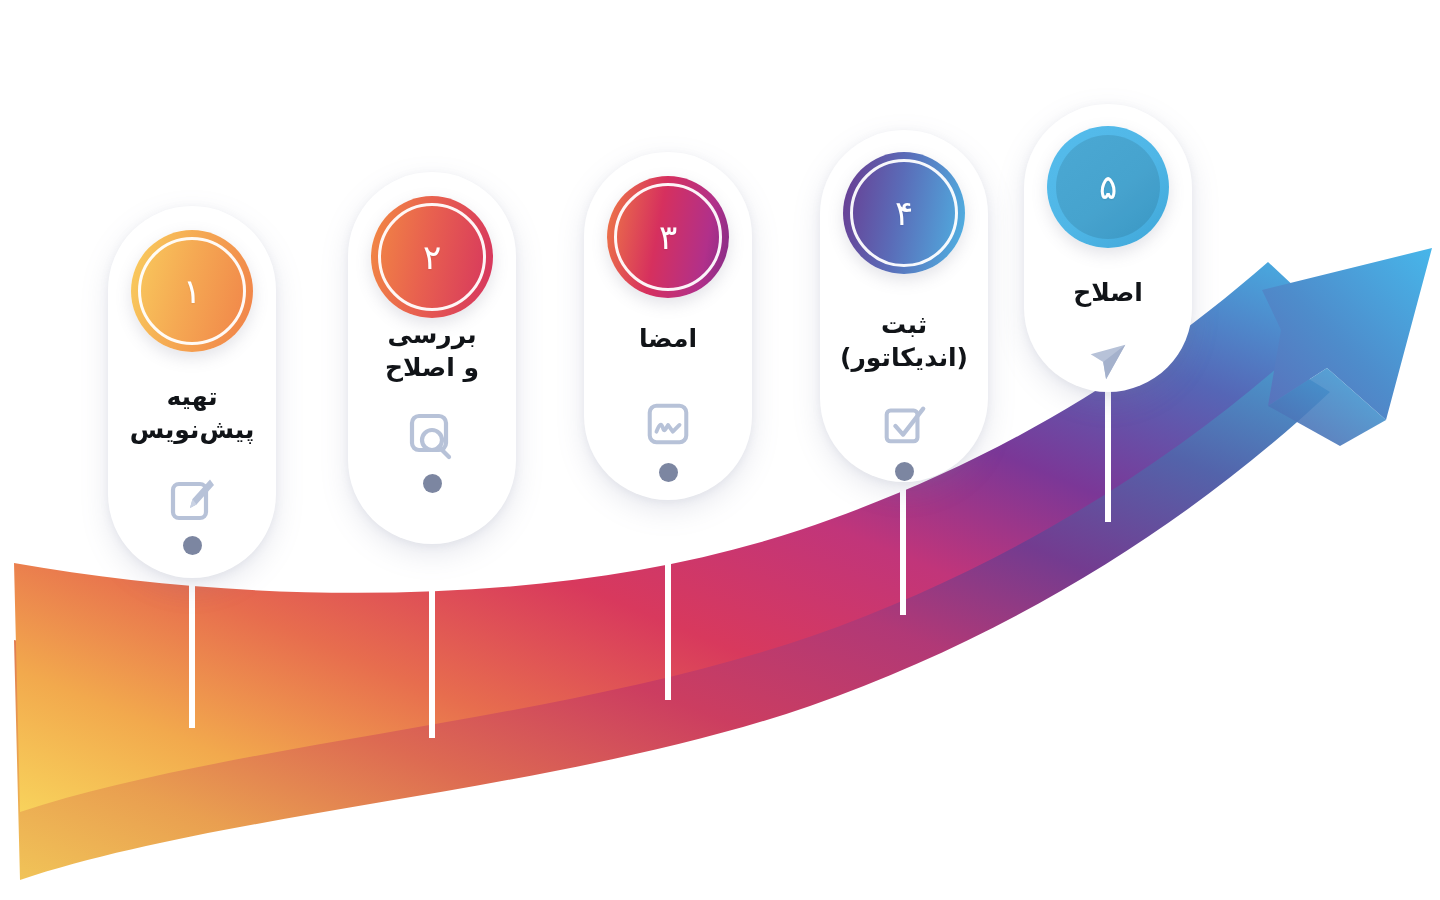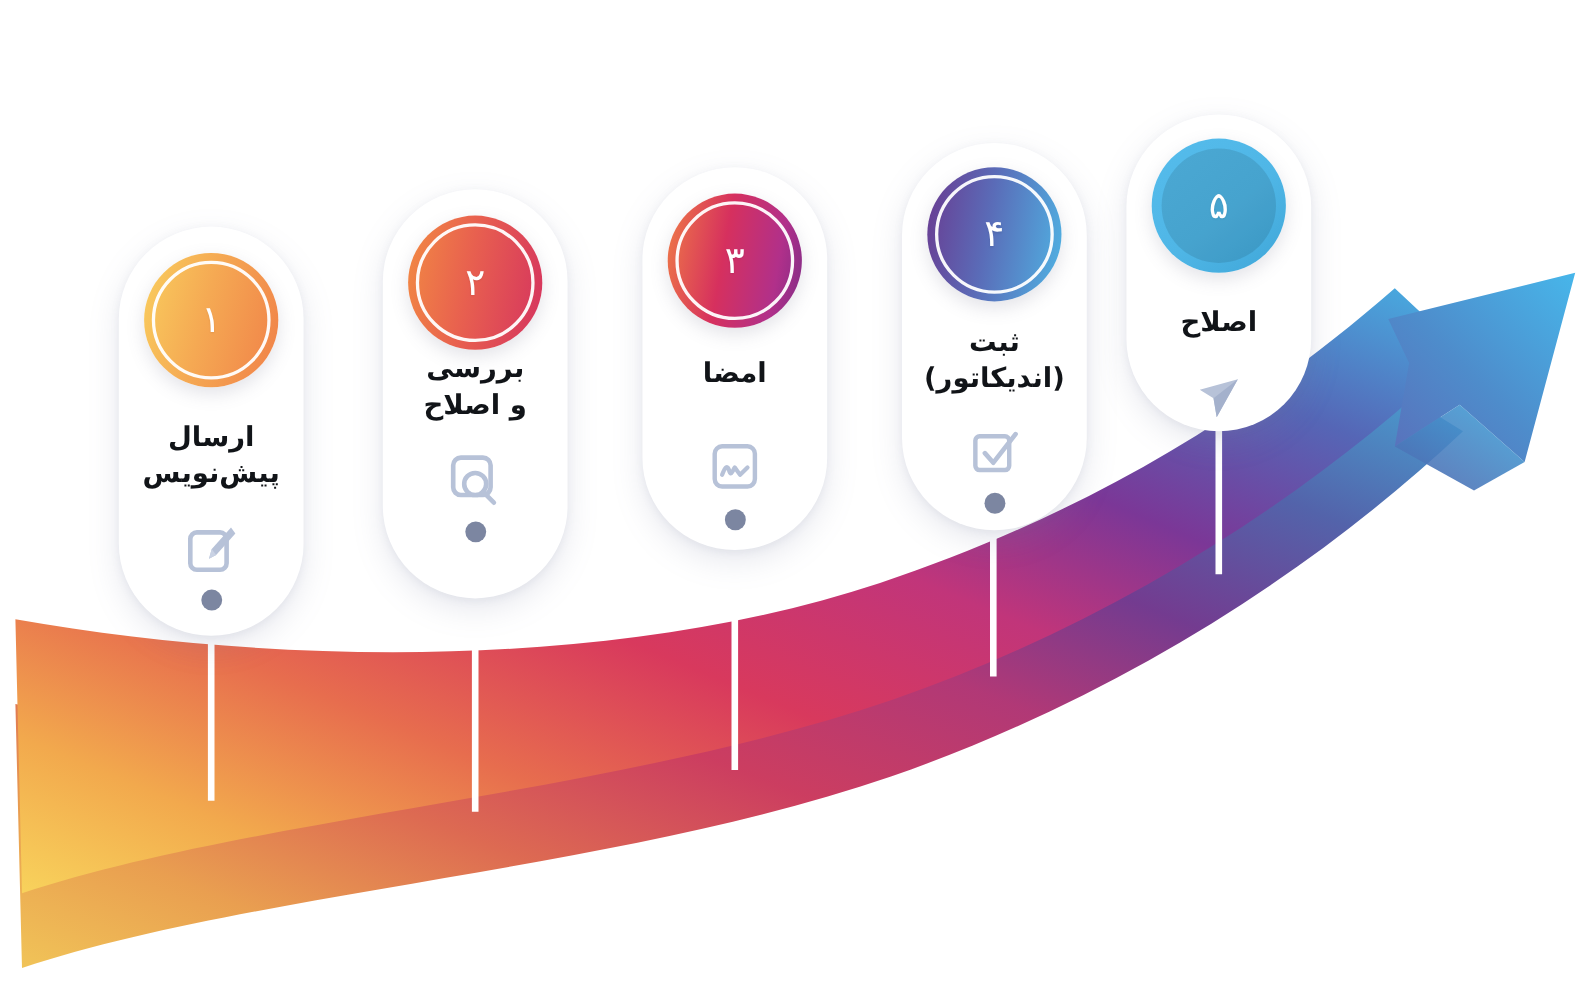--- a/index.html
+++ b/index.html
@@ -154,21 +154,21 @@
   </svg>
 
   <div id="cards-layer">
 
     <div class="step-card" style="left:108px; top:206px; height:372px; padding-top:24px;">
       <div class="badge-wrap">
         <div class="badge" style="width:122px;height:122px;background:linear-gradient(105deg,#F9CE5E 0%,#F5A953 45%,#F08048 100%);">
           <span class="badge-num">۱</span>
         </div>
       </div>
-      <div class="step-title" style="margin-top:28px;">ارسال
+      <div class="step-title" style="margin-top:28px;">تهیه
 پیش‌نویس</div>
       <div style="margin-top:26px;">
         <svg class="step-icon" width="52" height="52" viewBox="0 0 52 52">
           <rect x="7" y="12" width="33" height="34" rx="6" ry="6" fill="none" stroke="#B7C2D8" stroke-width="4.2"></rect>
           <path d="M24 36 L26.5 27 L44 7.5 L48 13 L30.5 32.5 Z" fill="#B7C2D8"></path>
           <path d="M24 36 L26.5 27 L30.5 32.5 Z" fill="#C9D2E4"></path>
         </svg>
       </div>
       <div class="stem-dot" style="margin-top:12px;"></div>
     </div>
@@ -206,21 +206,21 @@
       </div>
       <div class="stem-dot" style="margin-top:14px;"></div>
     </div>
 
     <div class="step-card" style="left:820px; top:130px; height:352px; padding-top:22px;">
       <div class="badge-wrap">
         <div class="badge" style="width:122px;height:122px;background:linear-gradient(100deg,#6A3A90 0%,#5A6CB8 45%,#4FB4E4 100%);">
           <span class="badge-num">۴</span>
         </div>
       </div>
-      <div class="step-title" style="margin-top:20px;">ثبت
+      <div class="step-title" style="margin-top:34px;">ثبت
 (اندیکاتور)</div>
       <div style="margin-top:26px;">
         <svg class="step-icon" width="50" height="50" viewBox="0 0 52 52">
           <rect x="8" y="11" width="32" height="32" rx="4" ry="4" fill="none" stroke="#B7C2D8" stroke-width="4.2"></rect>
           <path d="M17 27 L25 36 L46 9" fill="none" stroke="#B7C2D8" stroke-width="4.4" stroke-linecap="round" stroke-linejoin="round"></path>
         </svg>
       </div>
       <div class="stem-dot" style="margin-top:12px;"></div>
     </div>
 

